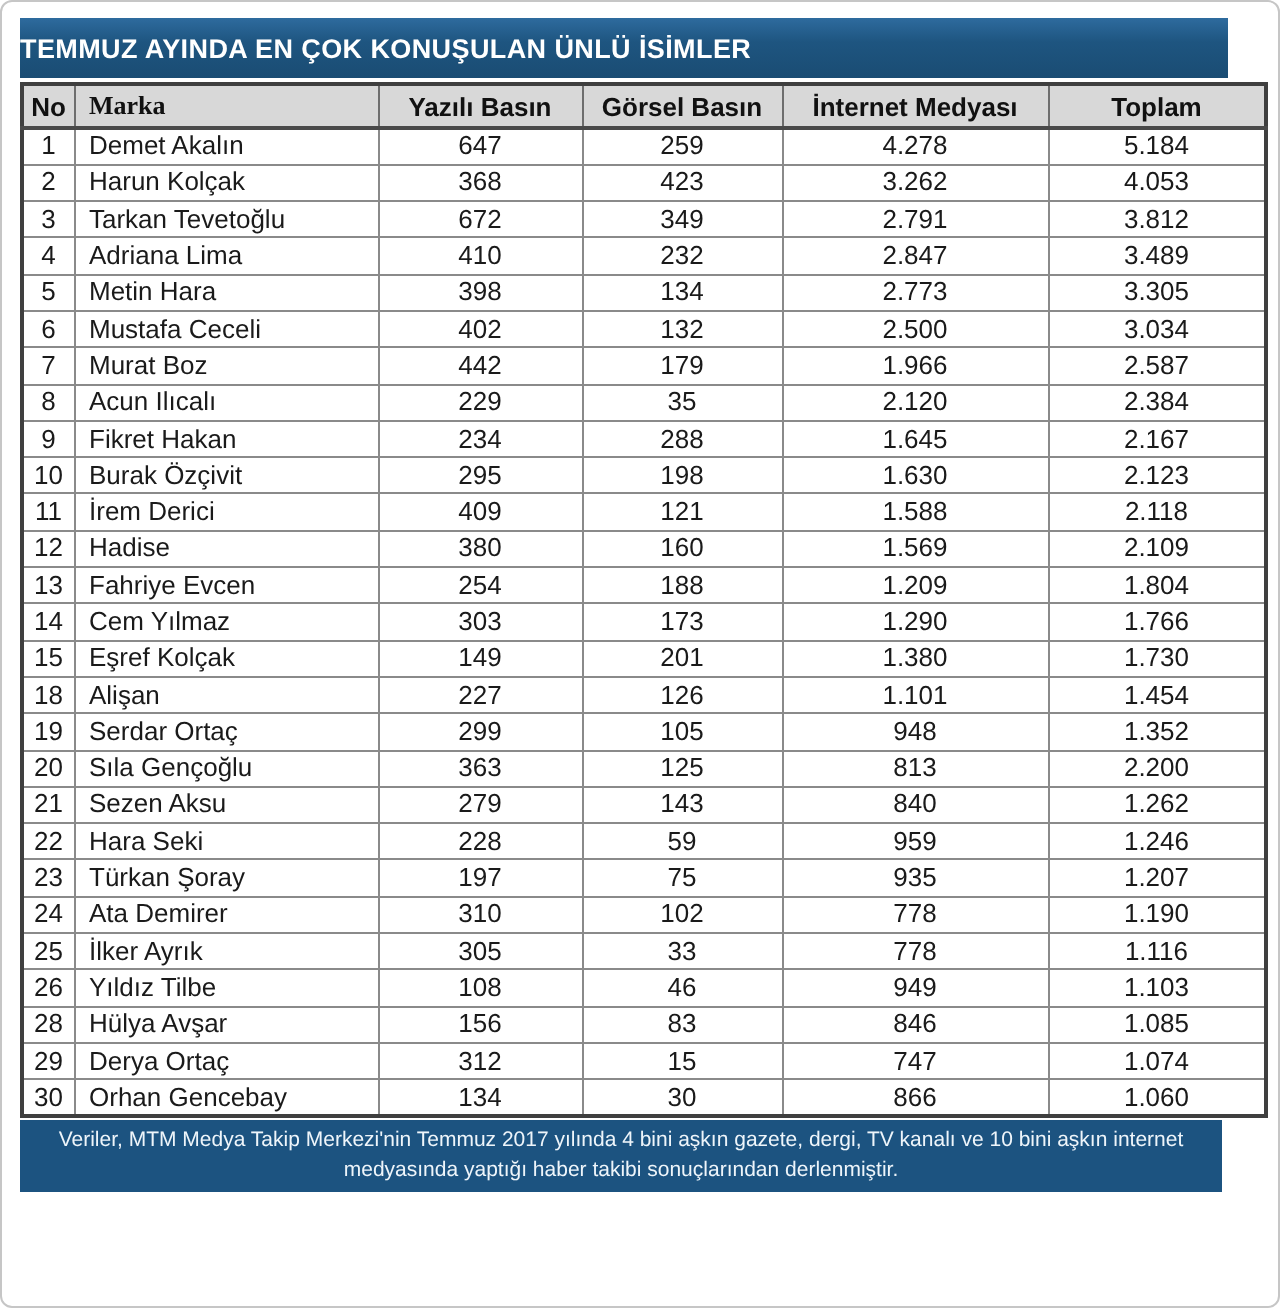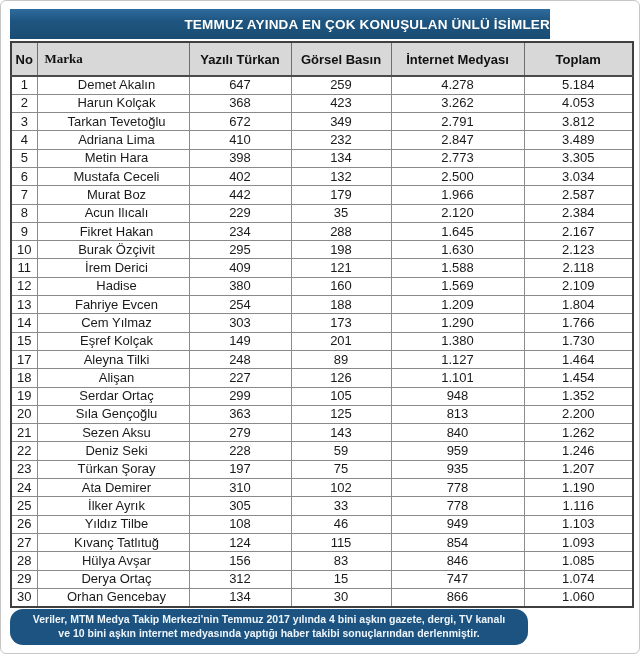--- a/index.html
+++ b/index.html
@@ -6,69 +6,68 @@
   html, body { width: 640px; height: 654px; background: #ffffff; }
   body { font-family: "Liberation Sans", sans-serif; position: relative; }
   .frame {
     position: absolute; inset: 0;
     border: 1px solid #c6c6c6; border-radius: 6px;
     background: #ffffff;
     padding: 8px 9px 0 9px;
     overflow: hidden;
   }
   .title-band {
-    width: 540px; height: 30px;
+    width: 604px; height: 30px;
     background: linear-gradient(180deg, #2e6b9e 0%, #1e5580 40%, #1a4c73 100%);
     color: #ffffff;
-    display: flex; align-items: center; justify-content: flex-end;
+    display: flex; align-items: center; justify-content: flex-start;
     font-size: 13.5px; font-weight: bold; letter-spacing: 0.2px;
     margin-bottom: 2px;
   }
   table.data-table {
     width: 622px;
     border-collapse: collapse;
     table-layout: fixed;
     border: 2px solid #3f3f3f;
   }
   col.c-no       { width: 26px; }
   col.c-marka    { width: 152px; }
   col.c-yazili   { width: 102px; }
   col.c-gorsel   { width: 100px; }
   col.c-internet { width: 133px; }
   col.c-toplam   { width: 109px; }
   thead th {
     background: #d8d8d8;
-    height: 34px;
+    height: 22px;
     font-size: 13px; font-weight: bold; color: #111;
     border: 1px solid #6e6e6e;
     border-bottom: 2px solid #4a4a4a;
     text-align: center;
     vertical-align: middle;
   }
   thead th.left { text-align: left; padding-left: 7px; font-family: Liberation Serif, serif; }
   tbody td {
     height: 18.3px;
     font-size: 13px; color: #1a1a1a;
     border: 1px solid #8a8a8a;
     text-align: center;
     vertical-align: middle;
     line-height: 14px;
     white-space: nowrap; overflow: hidden;
   }
-  tbody td.name { text-align: center; padding-left: 7px; }
+  tbody td.name { text-align: left; padding-left: 7px; }
   .footer-band {
-    width: 518px;
+    width: 601px;
     margin-top: 1px;
     background: #1c5380;
     color: #eef5fa;
-    font-size: 10.5px; font-weight: bold;
+    font-size: 10.5px; font-weight: normal;
     text-align: center;
     line-height: 1.4;
     padding: 3px 16px 4px 16px;
-    border-radius: 13px;
   }
 </style>
 </head>
 <body>
 
 <div class="frame">
 
   <div class="title-band">
     <span>TEMMUZ AYINDA EN ÇOK KONUŞULAN ÜNLÜ İSİMLER</span>
   </div>
@@ -79,21 +78,21 @@
         <col class="c-marka">
         <col class="c-yazili">
       <col class="c-gorsel">
         <col class="c-internet">
         <col class="c-toplam">
     </colgroup>
     <thead>
       <tr>
         <th>No</th>
         <th class="left">Marka</th>
-        <th>Yazılı Türkan</th>
+        <th>Yazılı Basın</th>
         <th>Görsel Basın</th>
         <th>İnternet Medyası</th>
         <th>Toplam</th>
       </tr>
     </thead>
     <tbody>
         <tr>
           <td>1</td>
           <td class="name">Demet Akalın</td>
           <td>647</td>
@@ -207,28 +206,20 @@
         </tr>
         <tr>
           <td>15</td>
           <td class="name">Eşref Kolçak</td>
           <td>149</td>
           <td>201</td>
           <td>1.380</td>
           <td>1.730</td>
         </tr>
         <tr>
-          <td>17</td>
-          <td class="name">Aleyna Tilki</td>
-          <td>248</td>
-          <td>89</td>
-          <td>1.127</td>
-          <td>1.464</td>
-        </tr>
-        <tr>
           <td>18</td>
           <td class="name">Alişan</td>
           <td>227</td>
           <td>126</td>
           <td>1.101</td>
           <td>1.454</td>
         </tr>
         <tr>
           <td>19</td>
           <td class="name">Serdar Ortaç</td>
@@ -248,21 +239,21 @@
         <tr>
           <td>21</td>
           <td class="name">Sezen Aksu</td>
           <td>279</td>
           <td>143</td>
           <td>840</td>
           <td>1.262</td>
         </tr>
         <tr>
           <td>22</td>
-          <td class="name">Deniz Seki</td>
+          <td class="name">Hara Seki</td>
           <td>228</td>
           <td>59</td>
           <td>959</td>
           <td>1.246</td>
         </tr>
         <tr>
           <td>23</td>
           <td class="name">Türkan Şoray</td>
           <td>197</td>
           <td>75</td>
@@ -287,28 +278,20 @@
         </tr>
         <tr>
           <td>26</td>
           <td class="name">Yıldız Tilbe</td>
           <td>108</td>
           <td>46</td>
           <td>949</td>
           <td>1.103</td>
         </tr>
         <tr>
-          <td>27</td>
-          <td class="name">Kıvanç Tatlıtuğ</td>
-          <td>124</td>
-          <td>115</td>
-          <td>854</td>
-          <td>1.093</td>
-        </tr>
-        <tr>
           <td>28</td>
           <td class="name">Hülya Avşar</td>
           <td>156</td>
           <td>83</td>
           <td>846</td>
           <td>1.085</td>
         </tr>
         <tr>
           <td>29</td>
           <td class="name">Derya Ortaç</td>

